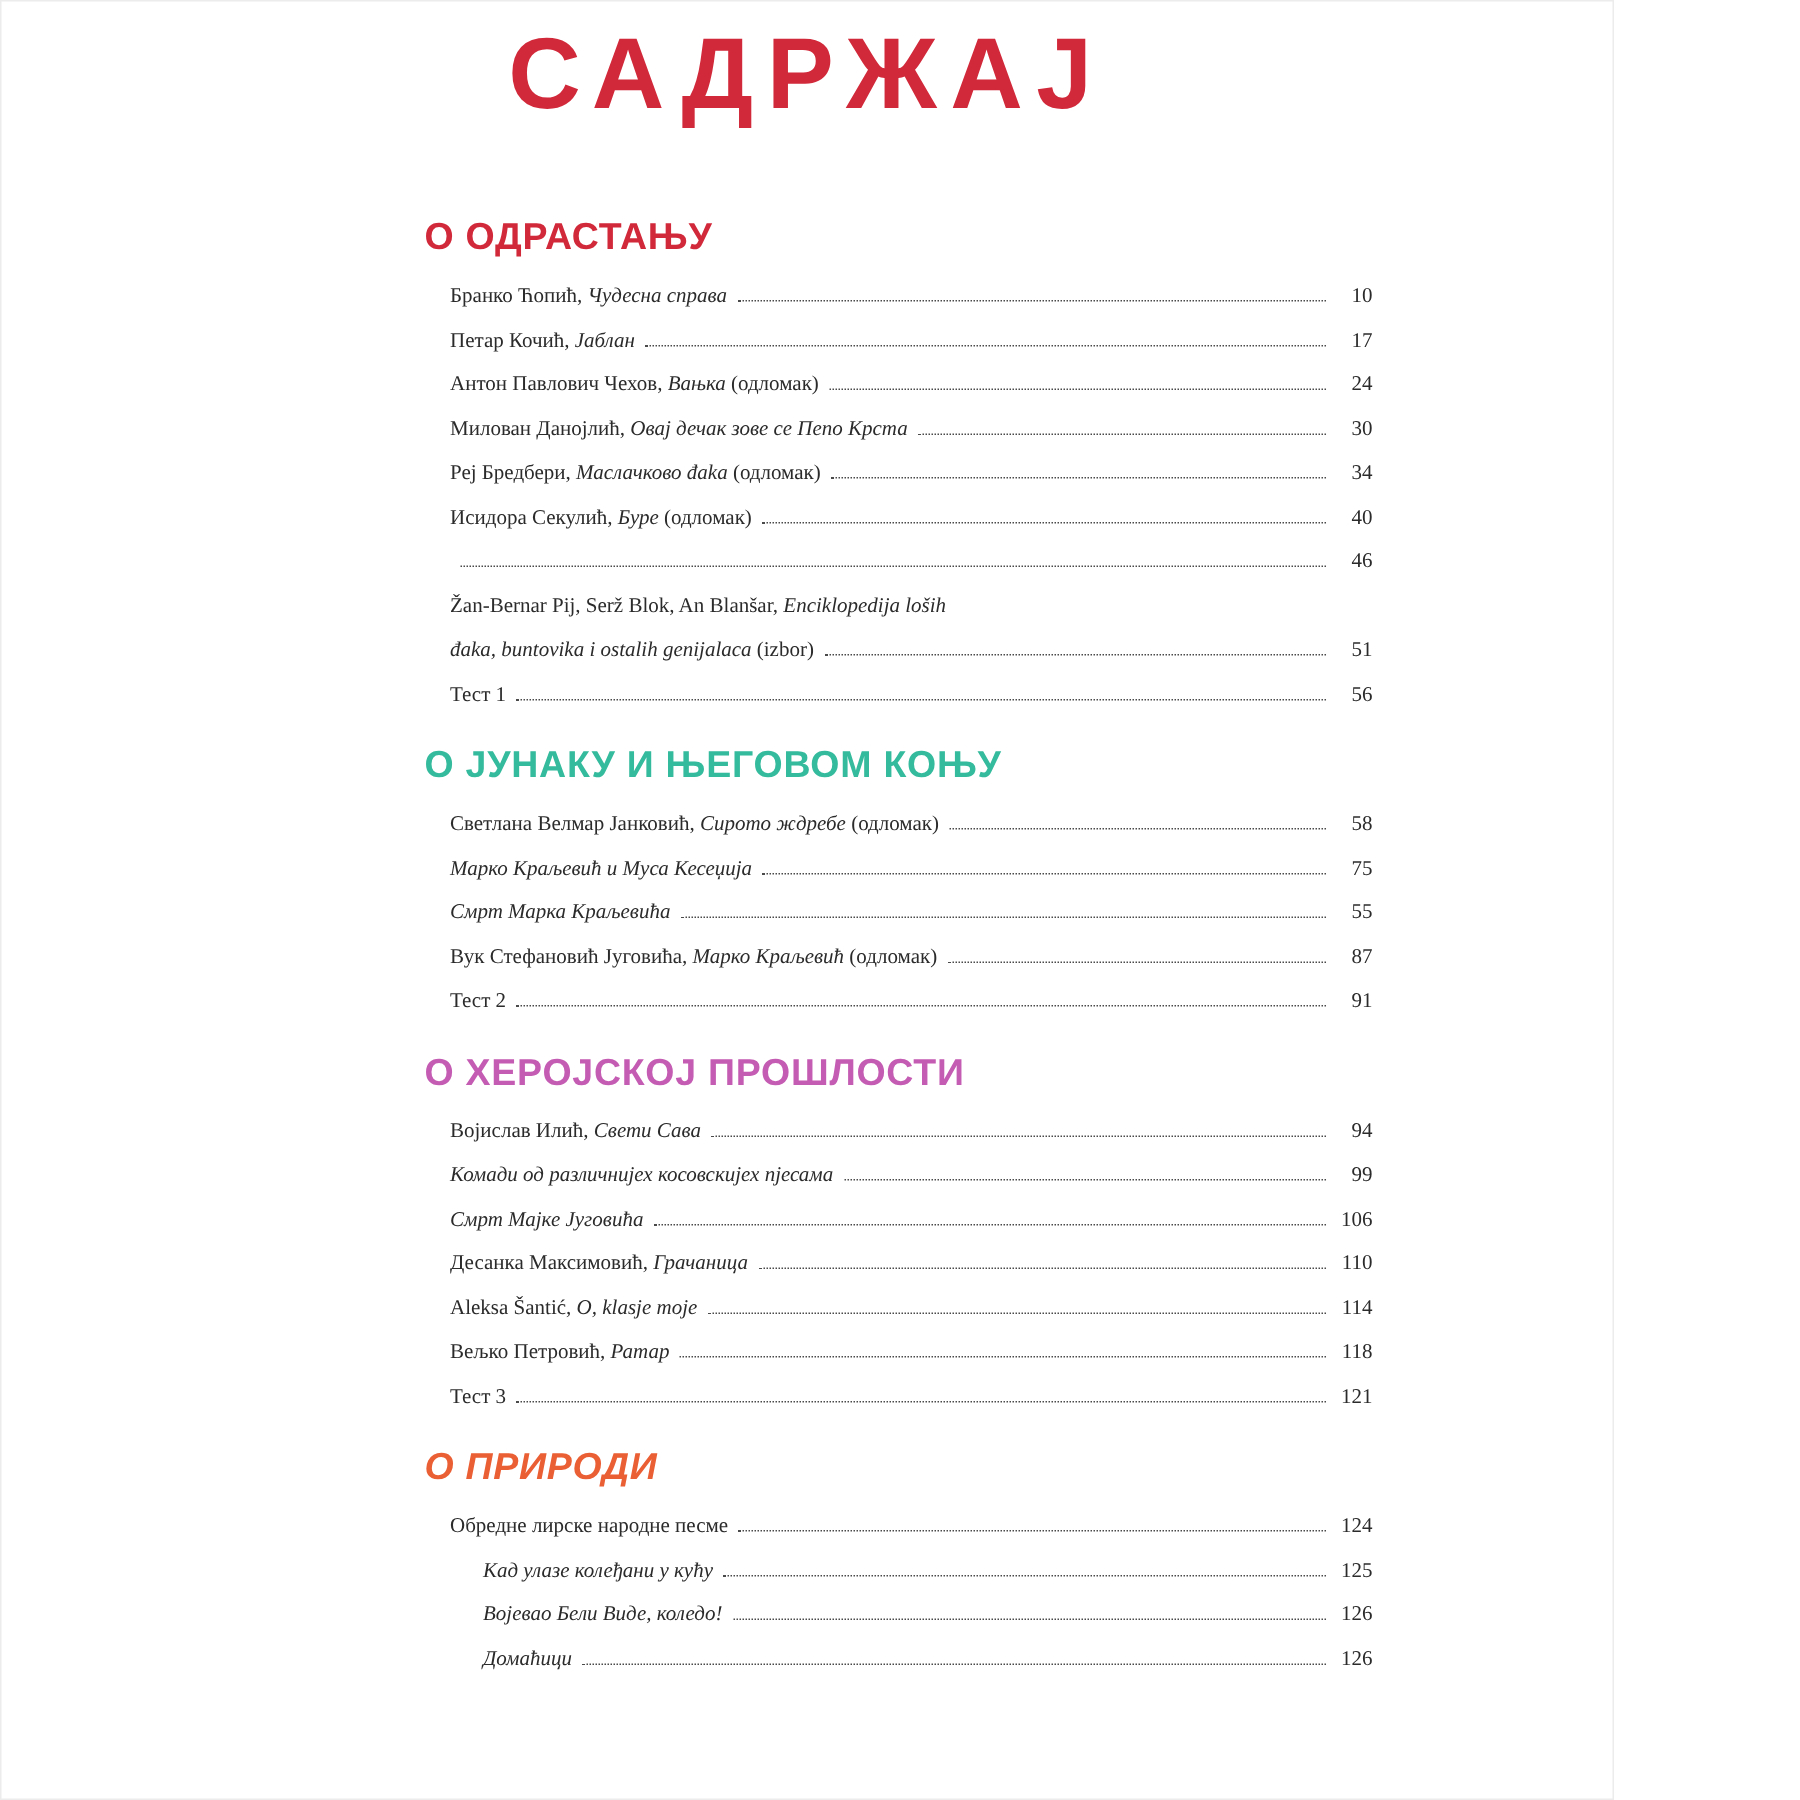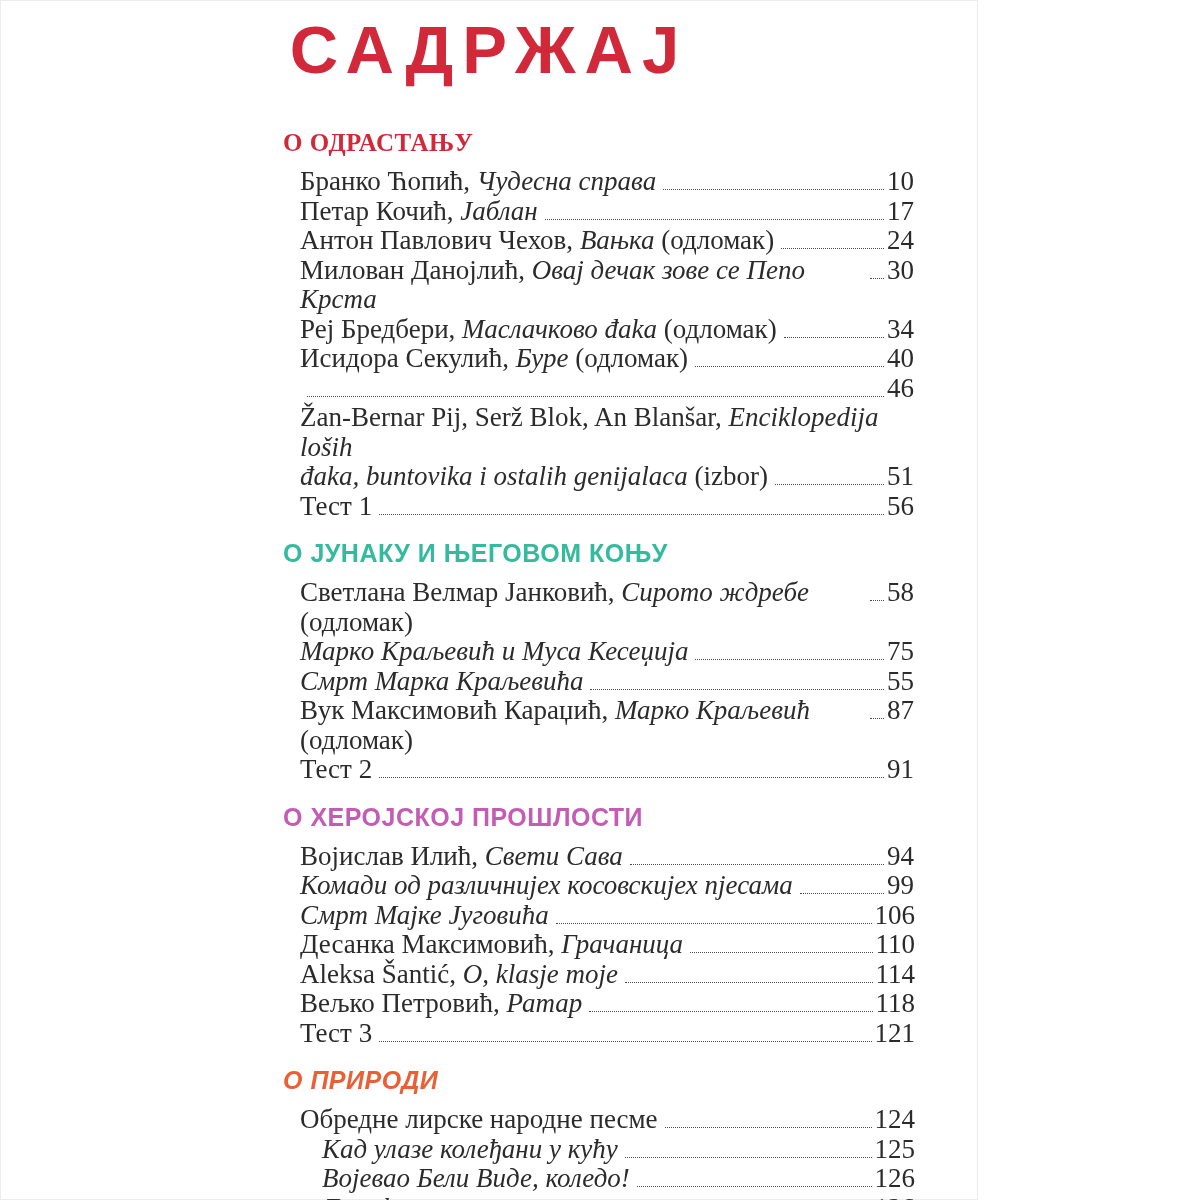--- a/index.html
+++ b/index.html
@@ -1,18 +1,18 @@
 <!DOCTYPE html>
 <html><head>
 <meta charset="utf-8">
 <style>
   html, body { margin: 0; padding: 0; background: #ffffff; }
   .sheet {
     position: relative;
-    width: 978px;
+    width: 1076px;
     height: 1200px;
     background: #ffffff;
     overflow: hidden;
     box-shadow: inset 0 0 0 1px #ececec;
     font-family: "Liberation Serif", serif;
   }
   .title {
     position: absolute;
     top: 14px;
     left: 0;
@@ -32,40 +32,40 @@
     width: 632px;
   }
   .section-heading {
     font-family: "Liberation Sans", sans-serif;
     font-weight: bold;
     font-size: 25px;
     line-height: 29px;
     letter-spacing: 0.5px;
     margin: 18px 0 10px 0;
   }
-  .section-heading:first-child { margin-top: 0; font-family: Liberation Serif, serif; }
+  .section-heading:first-child { margin-top: 16px; }
   .entry {
     display: flex;
     align-items: baseline;
-    font-size: 27px;
+    font-size: 14px;
     line-height: 29.5px;
     color: #2b2b2b;
     padding-left: 17px;
   }
   .entry.indent { padding-left: 39px; }
   .entry .txt i { font-style: italic; }
   .leader {
     flex: 1 1 auto;
     min-width: 14px;
     margin: 0 3px 0 7px;
     border-bottom: 1.9px dotted #4a4a4a;
   }
   .pagenum {
     min-width: 28px;
-    text-align: left;
+    text-align: right;
   }
 </style>
 </head>
 <body>
 
 <div class="sheet">
   <h1 class="title" style="color: rgb(210, 41, 58);">САДРЖАЈ</h1>
   <div class="content" id="sections">
       <h2 class="section-heading" style="color: rgb(210, 41, 58);">О ОДРАСТАЊУ</h2>
       <div class="entry">
@@ -125,21 +125,21 @@
         <span class="txt"><i>Марко Краљевић и Муса Кесеџија</i></span>
         <span class="leader"></span>
         <span class="pagenum">75</span>
       </div>
       <div class="entry">
         <span class="txt"><i>Смрт Марка Краљевића</i></span>
         <span class="leader"></span>
         <span class="pagenum">55</span>
       </div>
       <div class="entry">
-        <span class="txt"><span>Вук Максимовић Караџић, </span><i>Марко Краљевић</i><span> (одломак)</span></span>
+        <span class="txt"><span>Вук Стефановић Југовића, </span><i>Марко Краљевић</i><span> (одломак)</span></span>
         <span class="leader"></span>
         <span class="pagenum">87</span>
       </div>
       <div class="entry">
         <span class="txt"><span>Тест 2</span></span>
         <span class="leader"></span>
         <span class="pagenum">91</span>
       </div>
       <h2 class="section-heading" style="color: rgb(197, 92, 179);">О ХЕРОЈСКОЈ ПРОШЛОСТИ</h2>
       <div class="entry">

